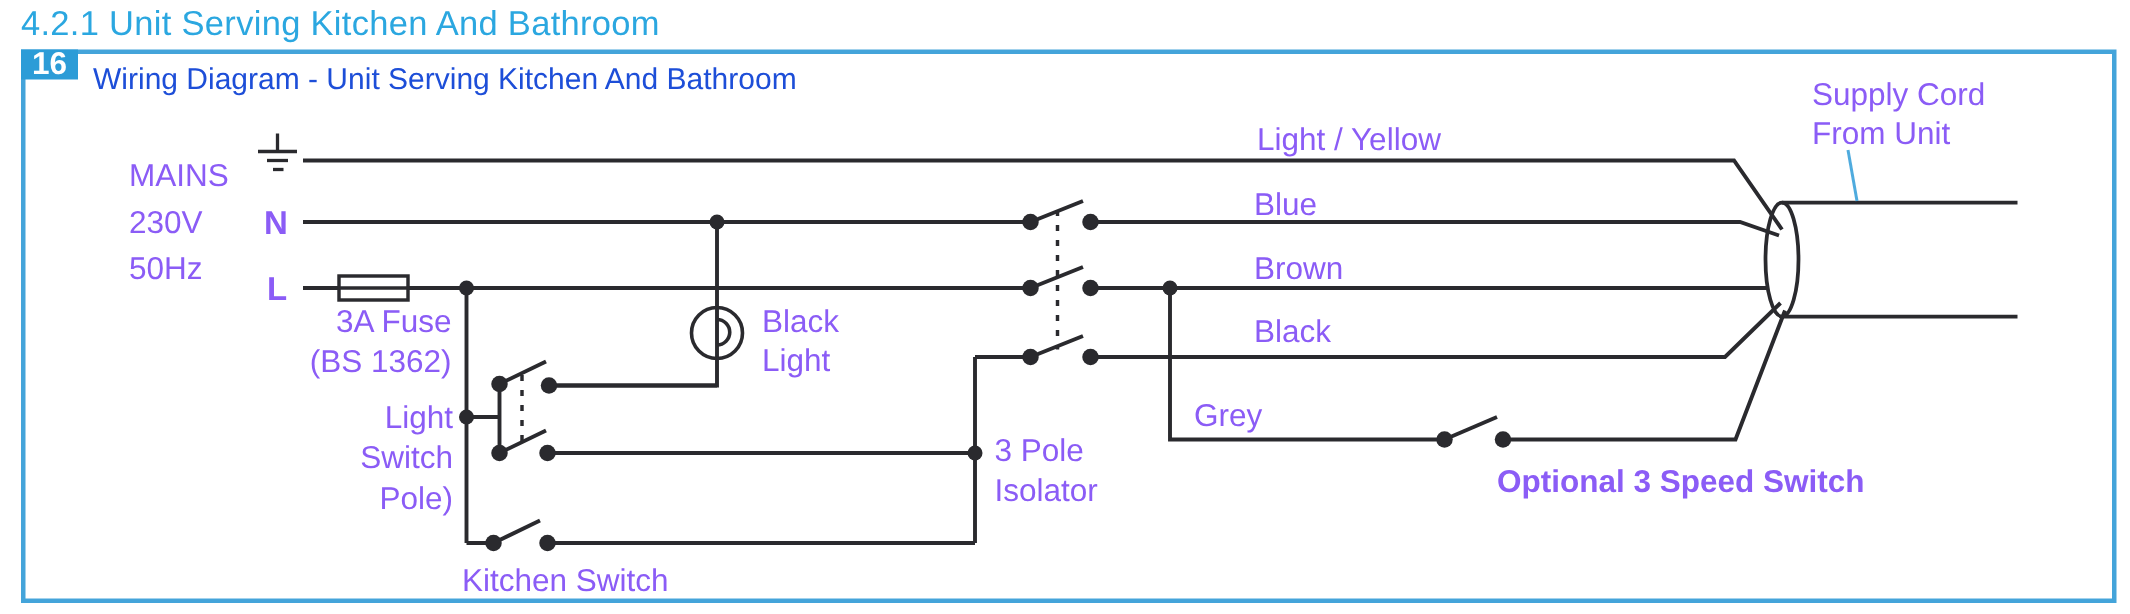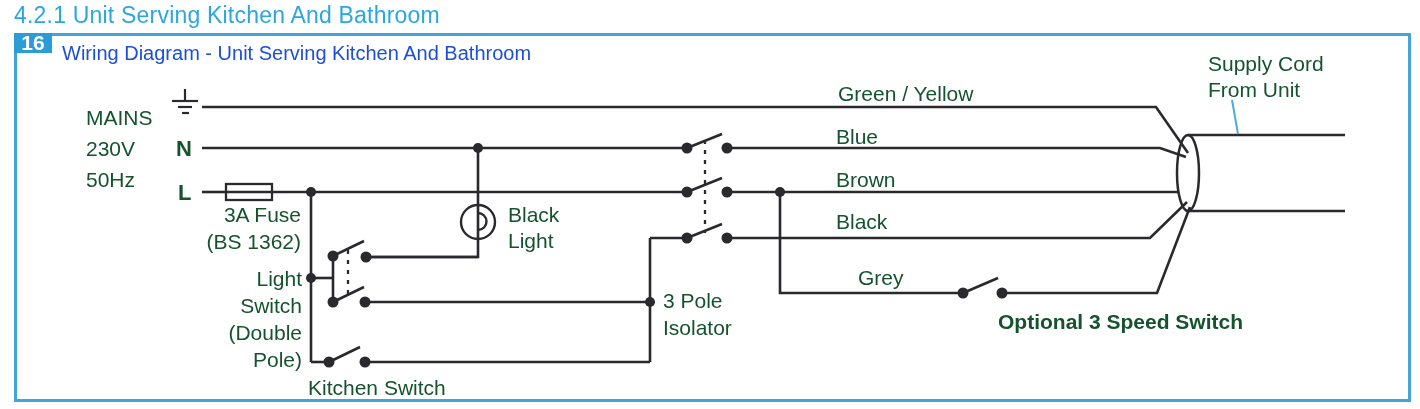--- a/index.html
+++ b/index.html
@@ -18,21 +18,21 @@
   }
   .figure-badge {
     position:absolute; left:14px; top:33px; width:38px; height:20px;
     background:#2c9cd7; color:#ffffff; font-size:21px; font-weight:bold;
     display:flex; align-items:center; justify-content:center;
   }
   .figure-title {
     position:absolute; left:62px; top:42px; font-size:20px; color:#1d4ed8;
   }
   svg.wires { position:absolute; left:0; top:0; }
-  .lbl { position:absolute; font-size:21px; color:#14532d; line-height:27px; white-space:nowrap; }
+  .lbl { position:absolute; font-size:21px; color:#8b5cf6; line-height:27px; white-space:nowrap; }
   .lbl .ln { display:block; }
   .bold { font-weight:bold; }
   .center { text-align:right; }
   .right { text-align:right; }
   .terminal { font-size:22px; font-weight:bold; }
 </style>
 </head>
 <body>
 
 <div class="page">
@@ -165,41 +165,40 @@
   <div class="lbl terminal" style="left:178px; top:179px;">L</div>
 
   <div class="lbl center" style="left:199px; top:201px; width:102px;">
     <span class="ln">3A Fuse</span>
     <span class="ln">(BS 1362)</span>
   </div>
 
   <div class="lbl right" style="left:186px; top:265px; width:116px;">
     <span class="ln">Light</span>
     <span class="ln">Switch</span>
-    <span class="ln">(Double</span>
     <span class="ln">Pole)</span>
   </div>
 
   <div class="lbl" style="left:308px; top:374px;">Kitchen Switch</div>
 
   <div class="lbl" style="left:508px; top:202px; line-height:26px;">
     <span class="ln">Black</span>
     <span class="ln">Light</span>
   </div>
 
   <div class="lbl" style="left:663px; top:252px;margin-top:35px;">
     <span class="ln">3 Pole</span>
     <span class="ln">Isolator</span>
   </div>
 
-  <div class="lbl" style="left:838px; top:80px;">Green / Yellow</div>
+  <div class="lbl" style="left:838px; top:80px;">Light / Yellow</div>
   <div class="lbl" style="left:836px; top:123px;">Blue</div>
   <div class="lbl" style="left:836px; top:166px;">Brown</div>
   <div class="lbl" style="left:836px; top:208px;">Black</div>
-  <div class="lbl" style="left:858px; top:264px;text-align:right;">Grey</div>
+  <div class="lbl" style="left:796px; top:264px;text-align:right;">Grey</div>
 
   <div class="lbl" style="left:1208px; top:51px; line-height:26px;">
     <span class="ln">Supply Cord</span>
     <span class="ln">From Unit</span>
   </div>
 
   <div class="lbl bold" style="left:998px; top:308px;">Optional 3 Speed Switch</div>
 
 </div>
 

